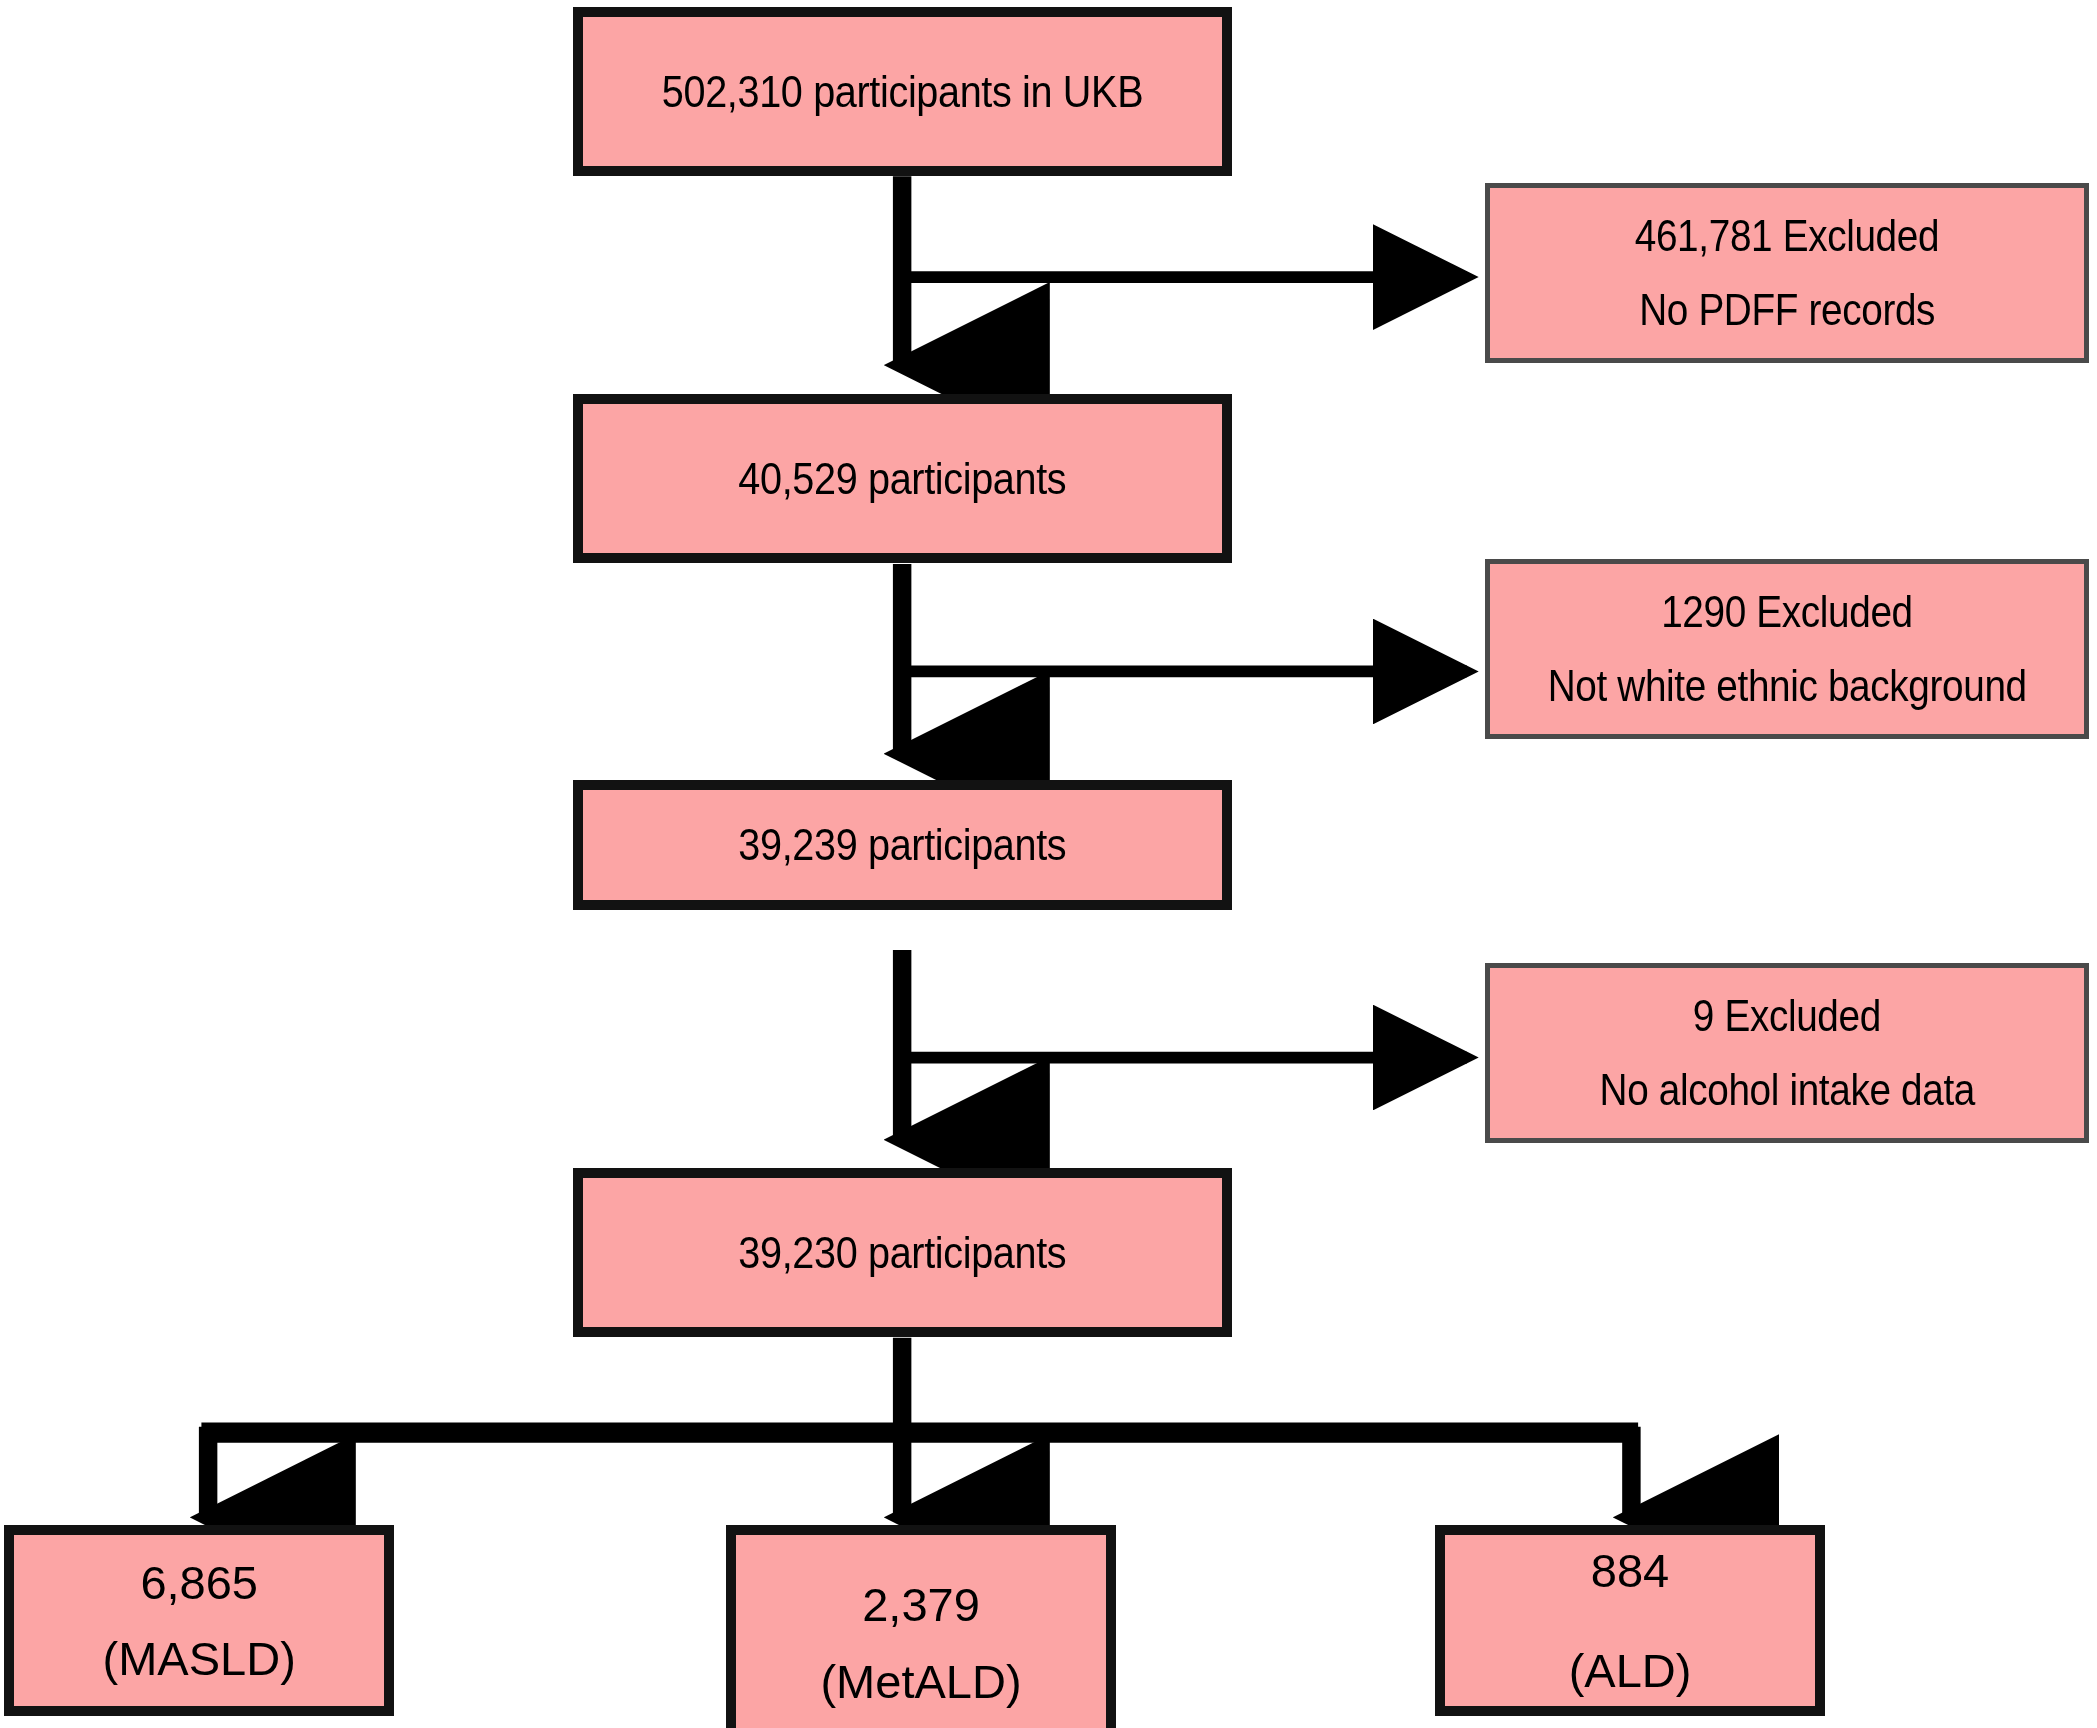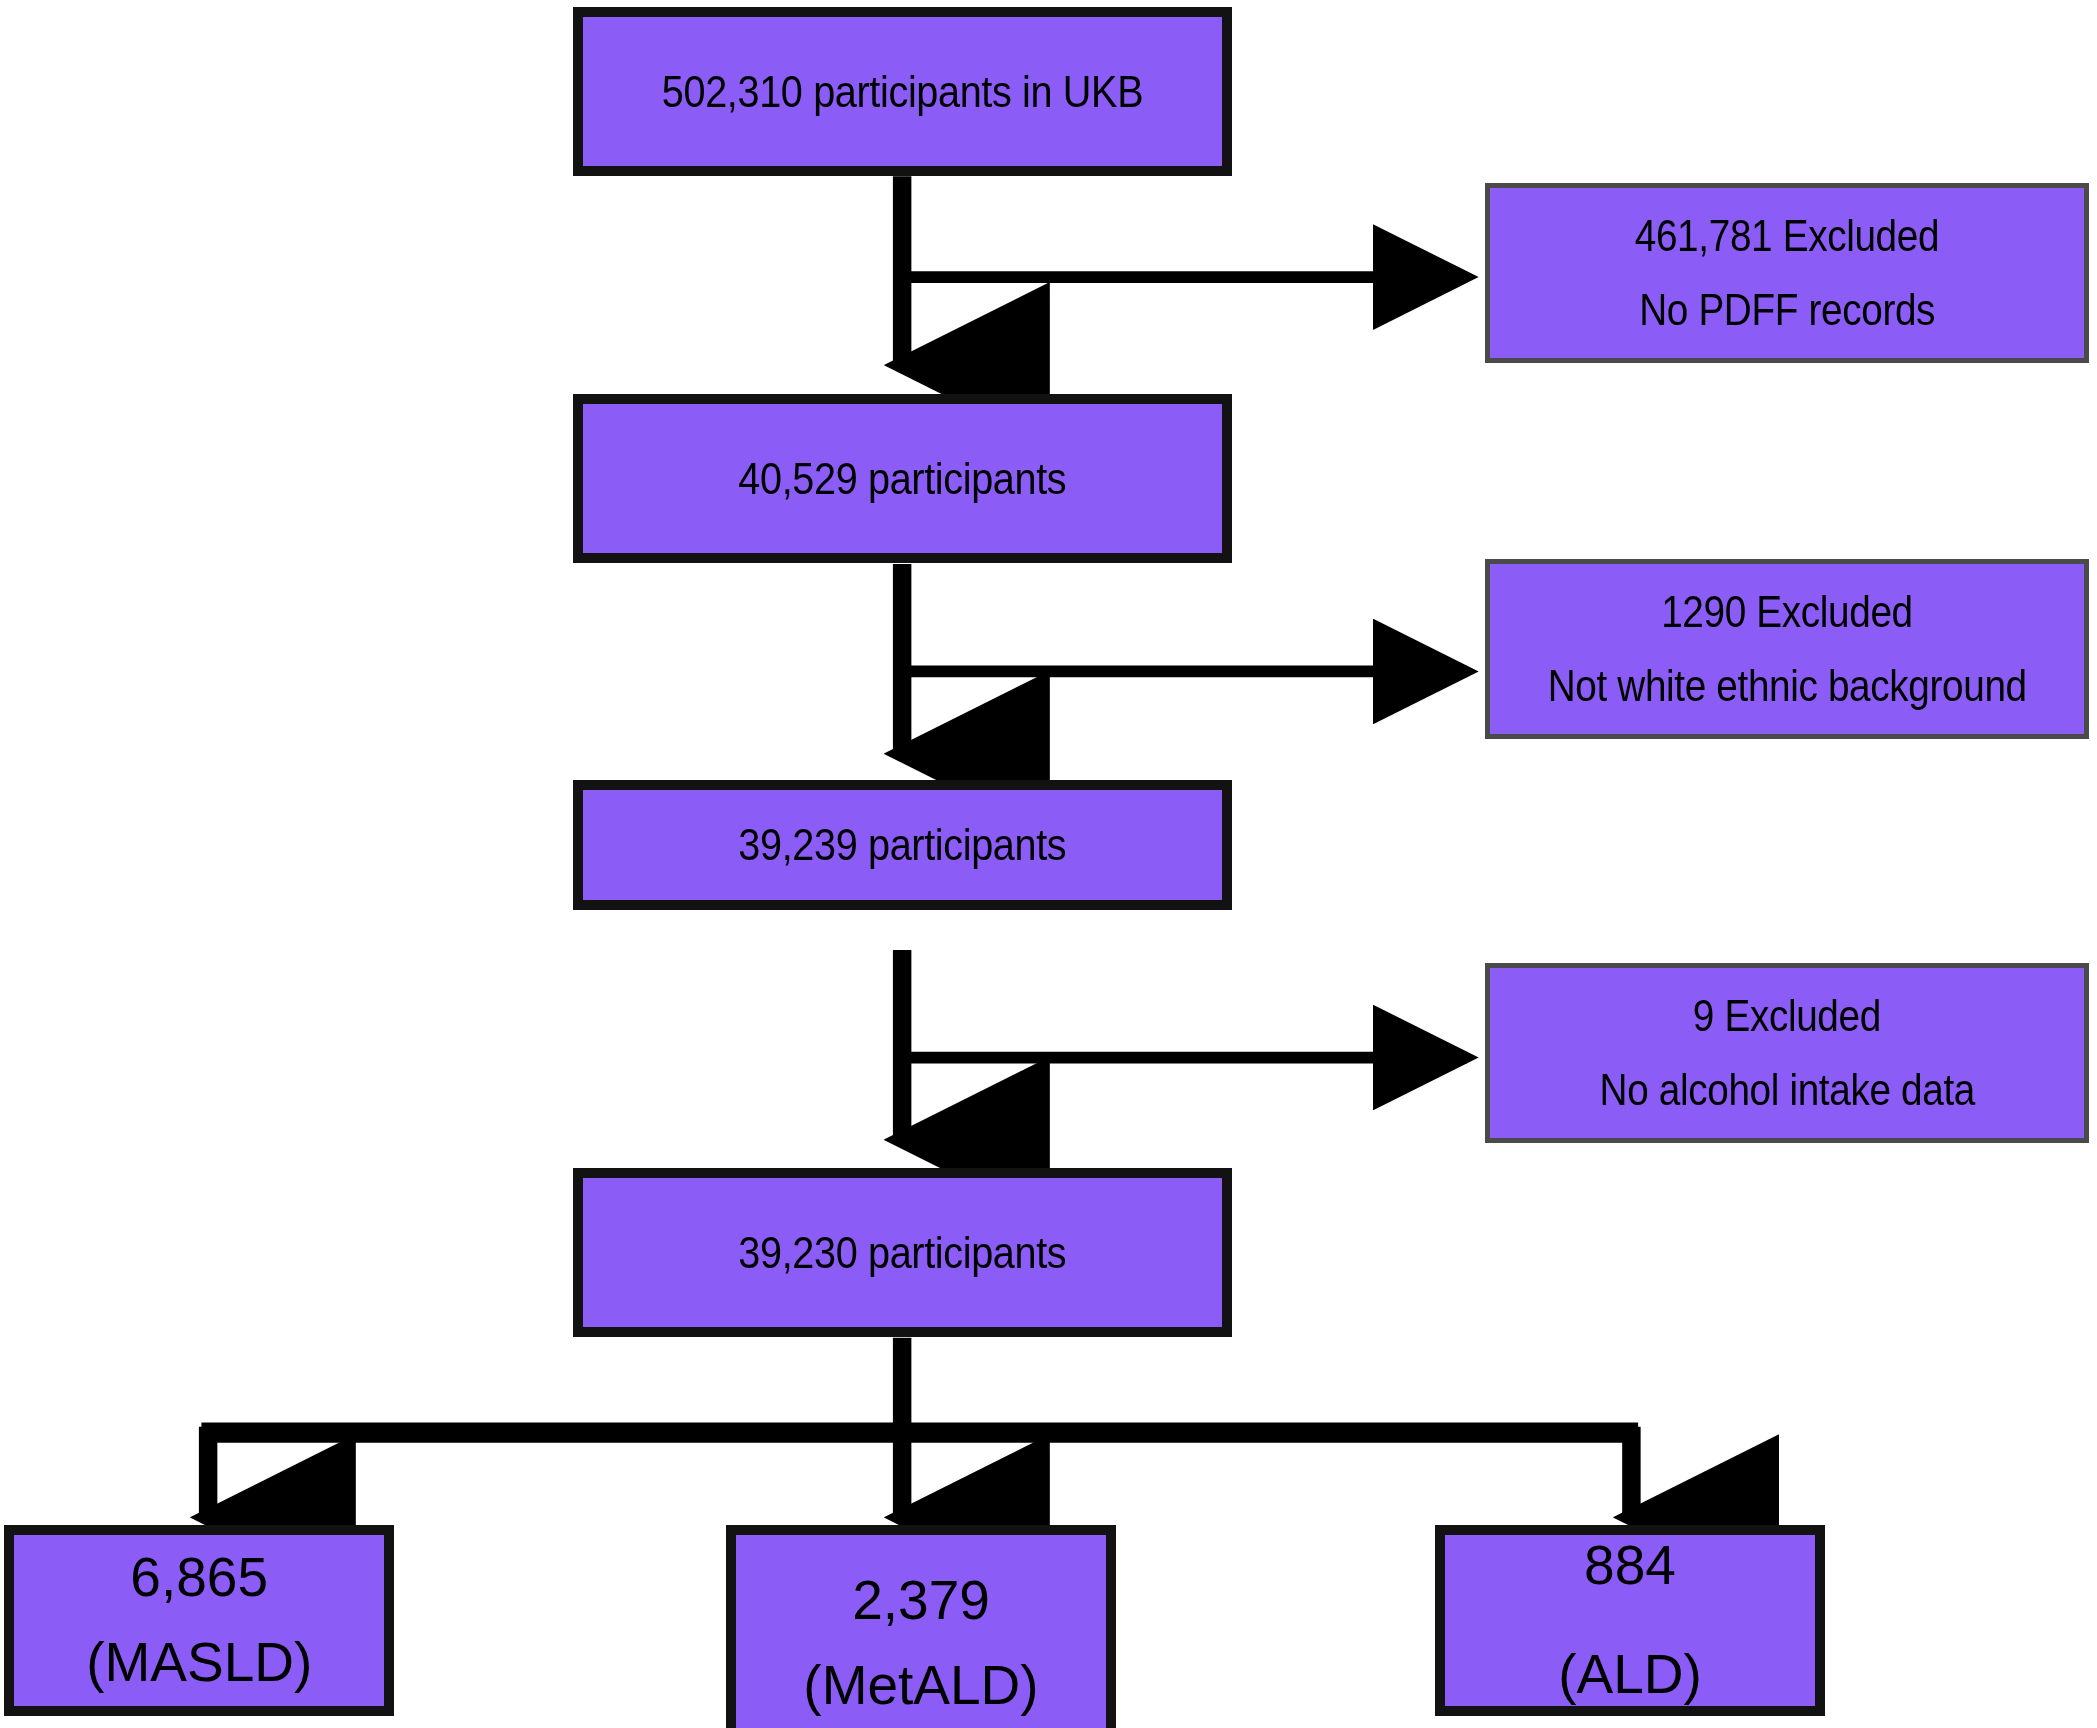--- a/index.html
+++ b/index.html
@@ -25,21 +25,21 @@
     top: 0;
     width: 2098px;
     height: 1729px;
     pointer-events: none;
   }
 
   
   .node {
     position: absolute;
     box-sizing: border-box;
-    background: #8b5cf6;
+    background: #fca5a5;
     display: flex;
     flex-direction: column;
     align-items: center;
     justify-content: center;
   }
   .node.main {
     border: 10px solid #121212;
   }
   .node.exclusion {
     border: 5.9px solid #4a4a4a;
@@ -67,21 +67,21 @@
   .exclusion .node-line {
     font-size: 44px;
   }
   .exclusion .node-line + .node-line {
     margin-top: 28.5px;
   }
 
   
   .outcome .node-line {
     font-family: "Liberation Sans", sans-serif;
-    font-size: 55px;
+    font-size: 47px;
     font-weight: 400;
   }
   .outcome .node-line + .node-line {
     margin-top: 27px;
   }
 </style>
 </head>
 <body>
 
 <div id="flow-canvas">

